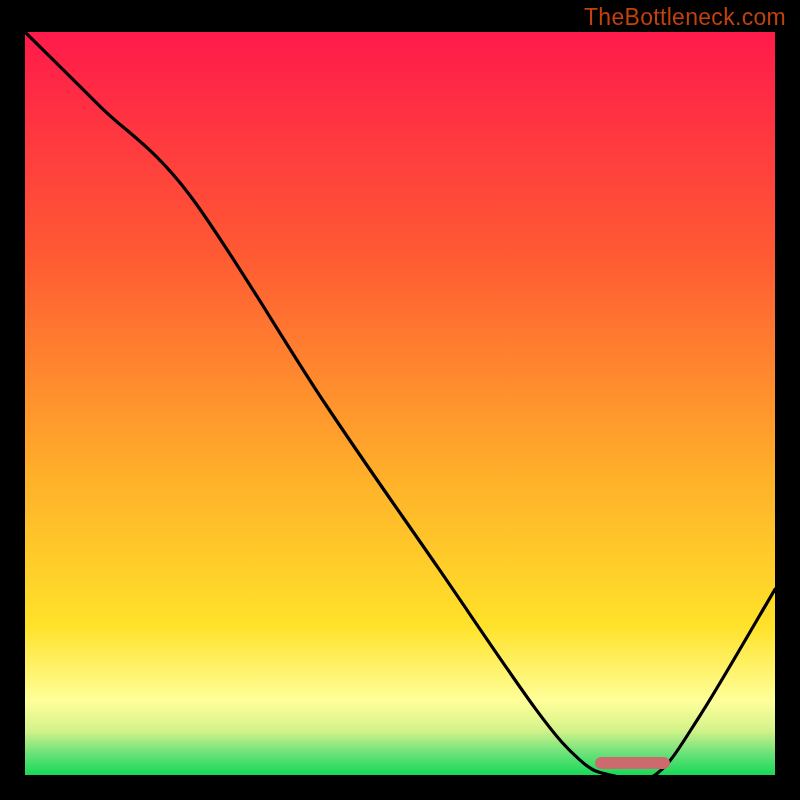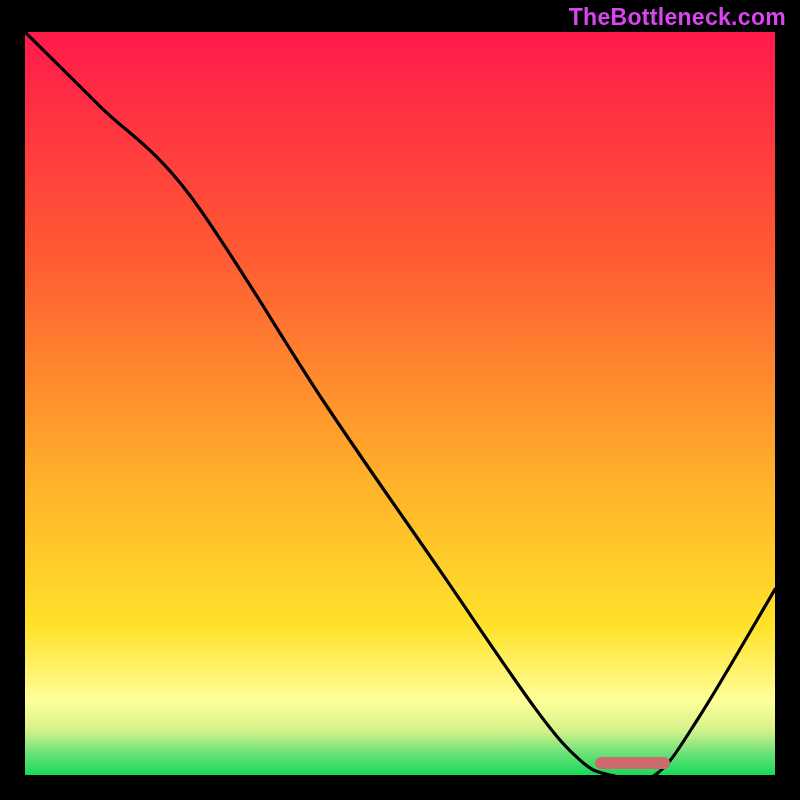--- a/index.html
+++ b/index.html
@@ -14,23 +14,23 @@
   .outer {
     position: relative;
     width: 800px;
     height: 800px;
     background: #000;
   }
   .watermark {
     position: absolute;
     top: 4px;
     right: 14px;
-    color: #d946ef;
+    color: #c2410c;
     font-size: 23px;
-    font-weight: 700;
+    font-weight: 400;
     letter-spacing: 0.3px;
     z-index: 5;
   }
   .plot {
     position: absolute;
     left: 25px;
     top: 32px;
     width: 750px;
     height: 743px;
   }

